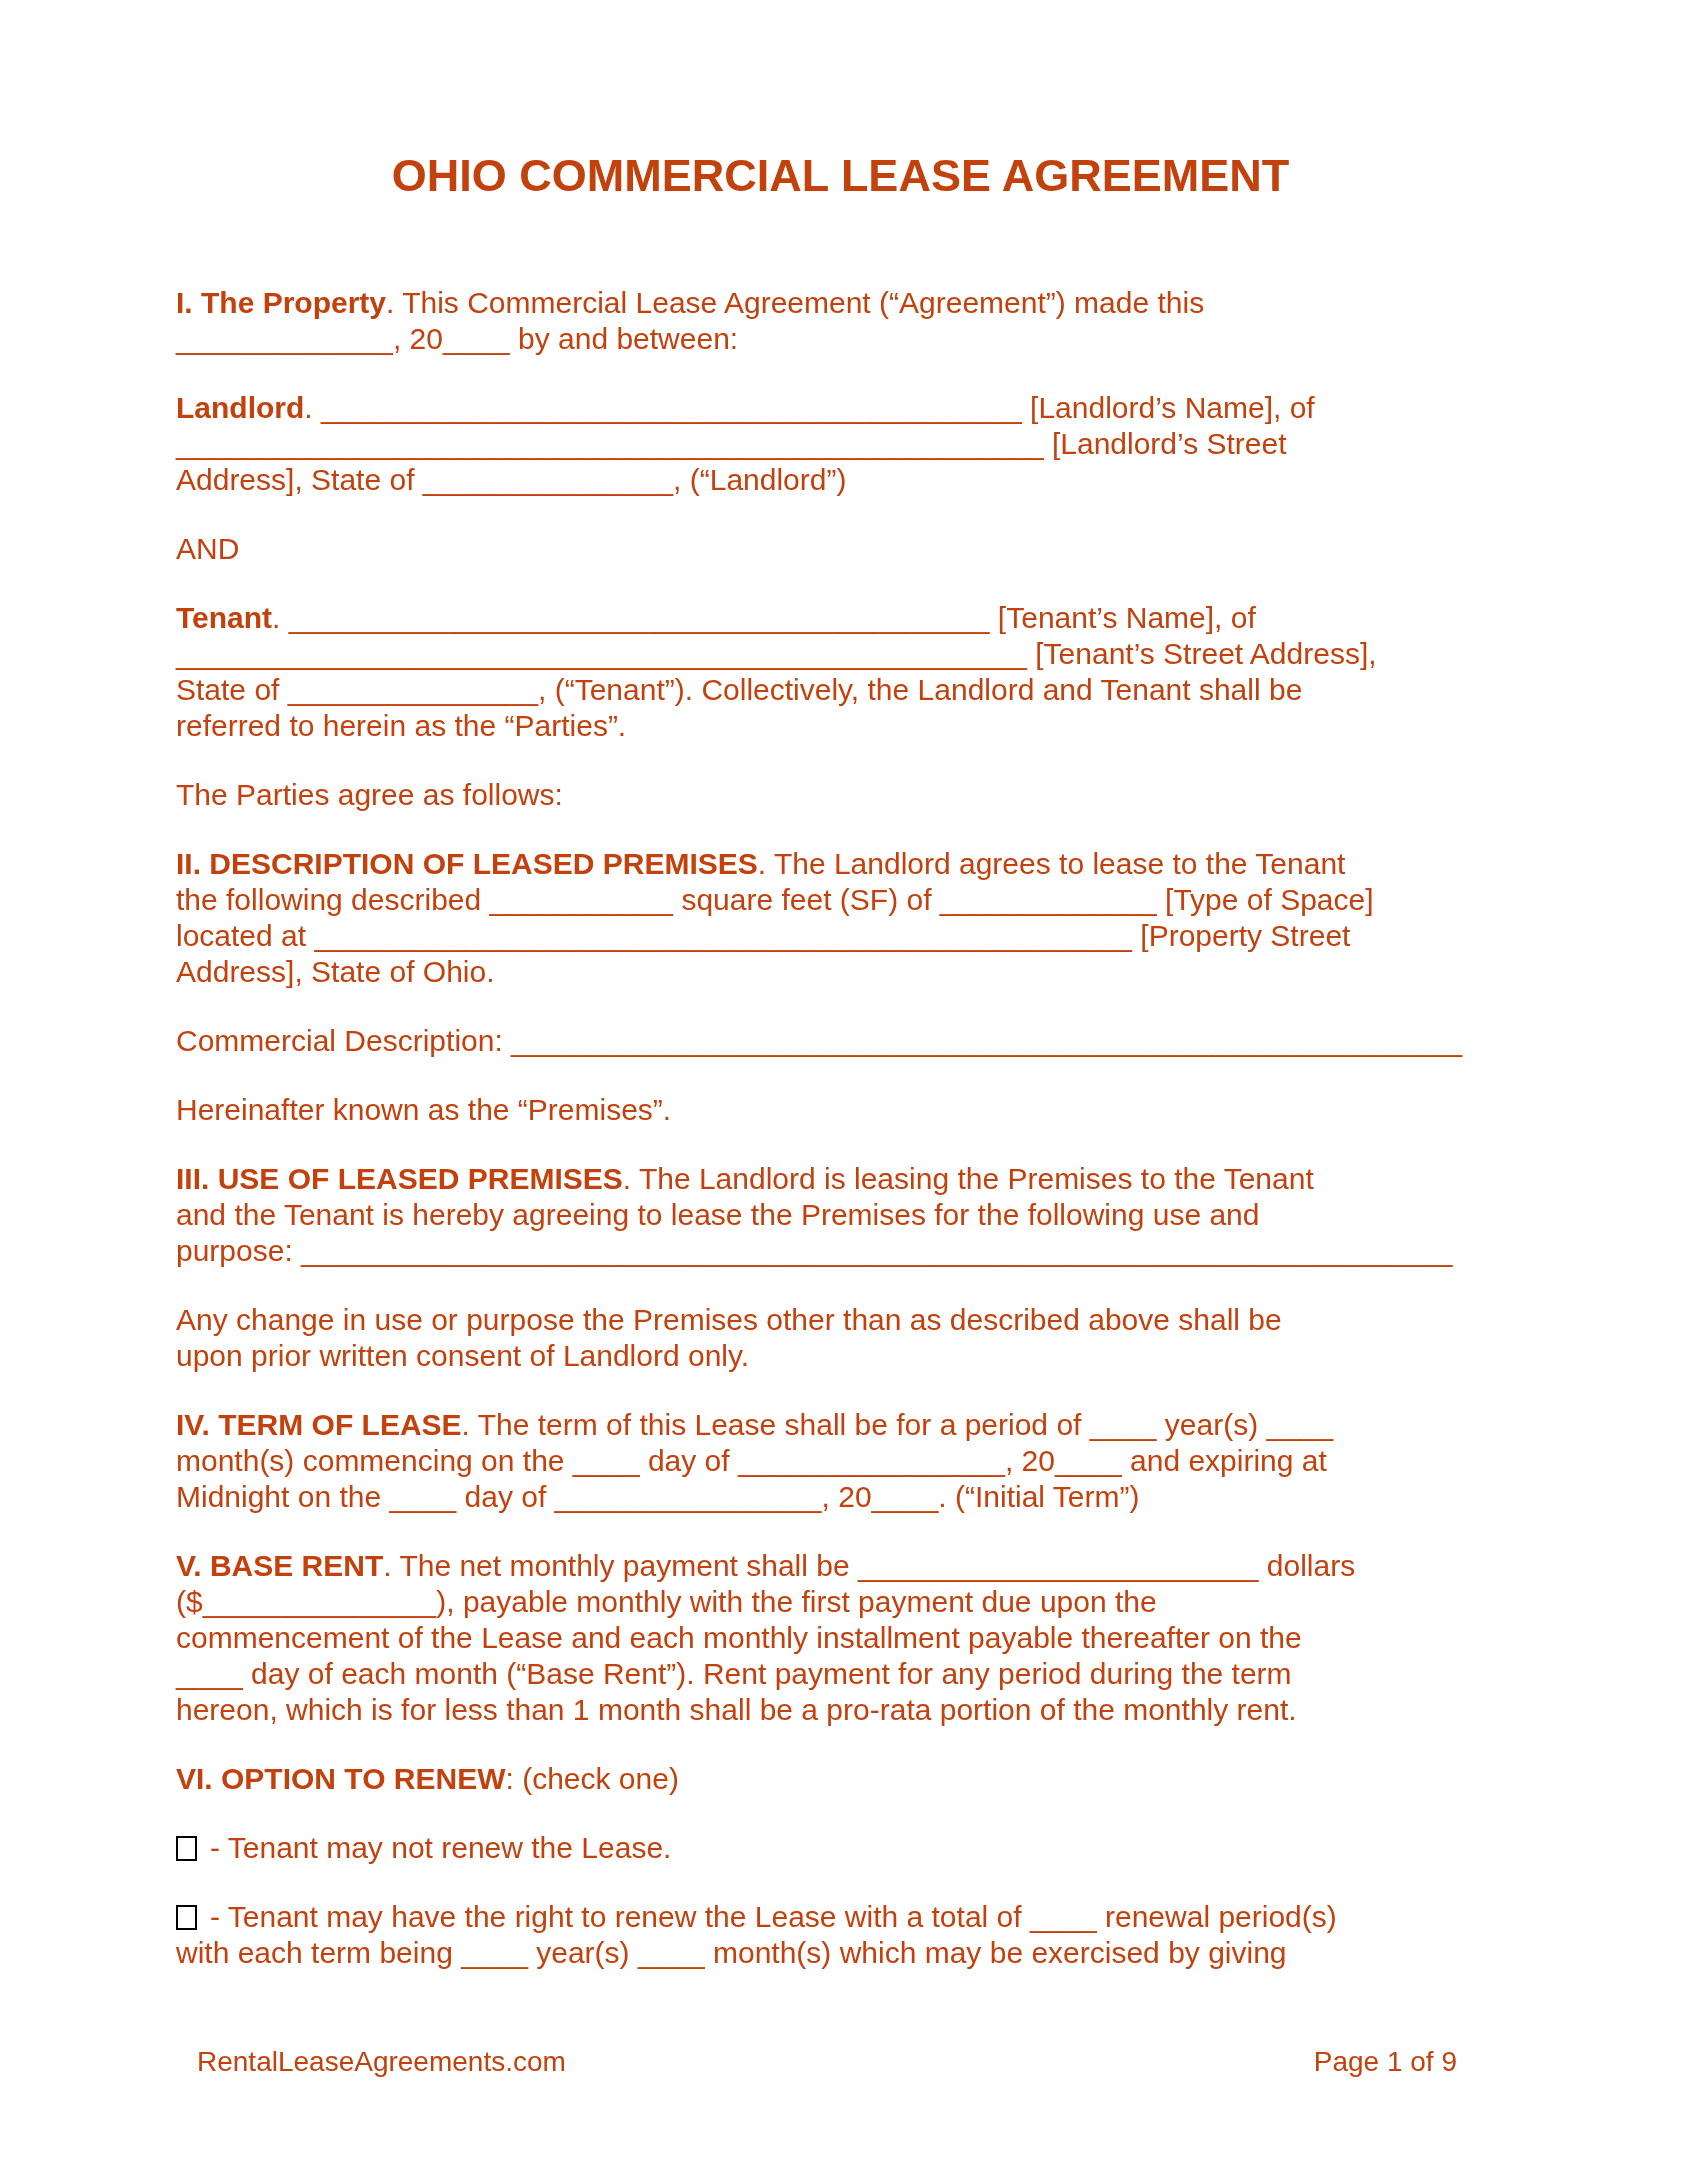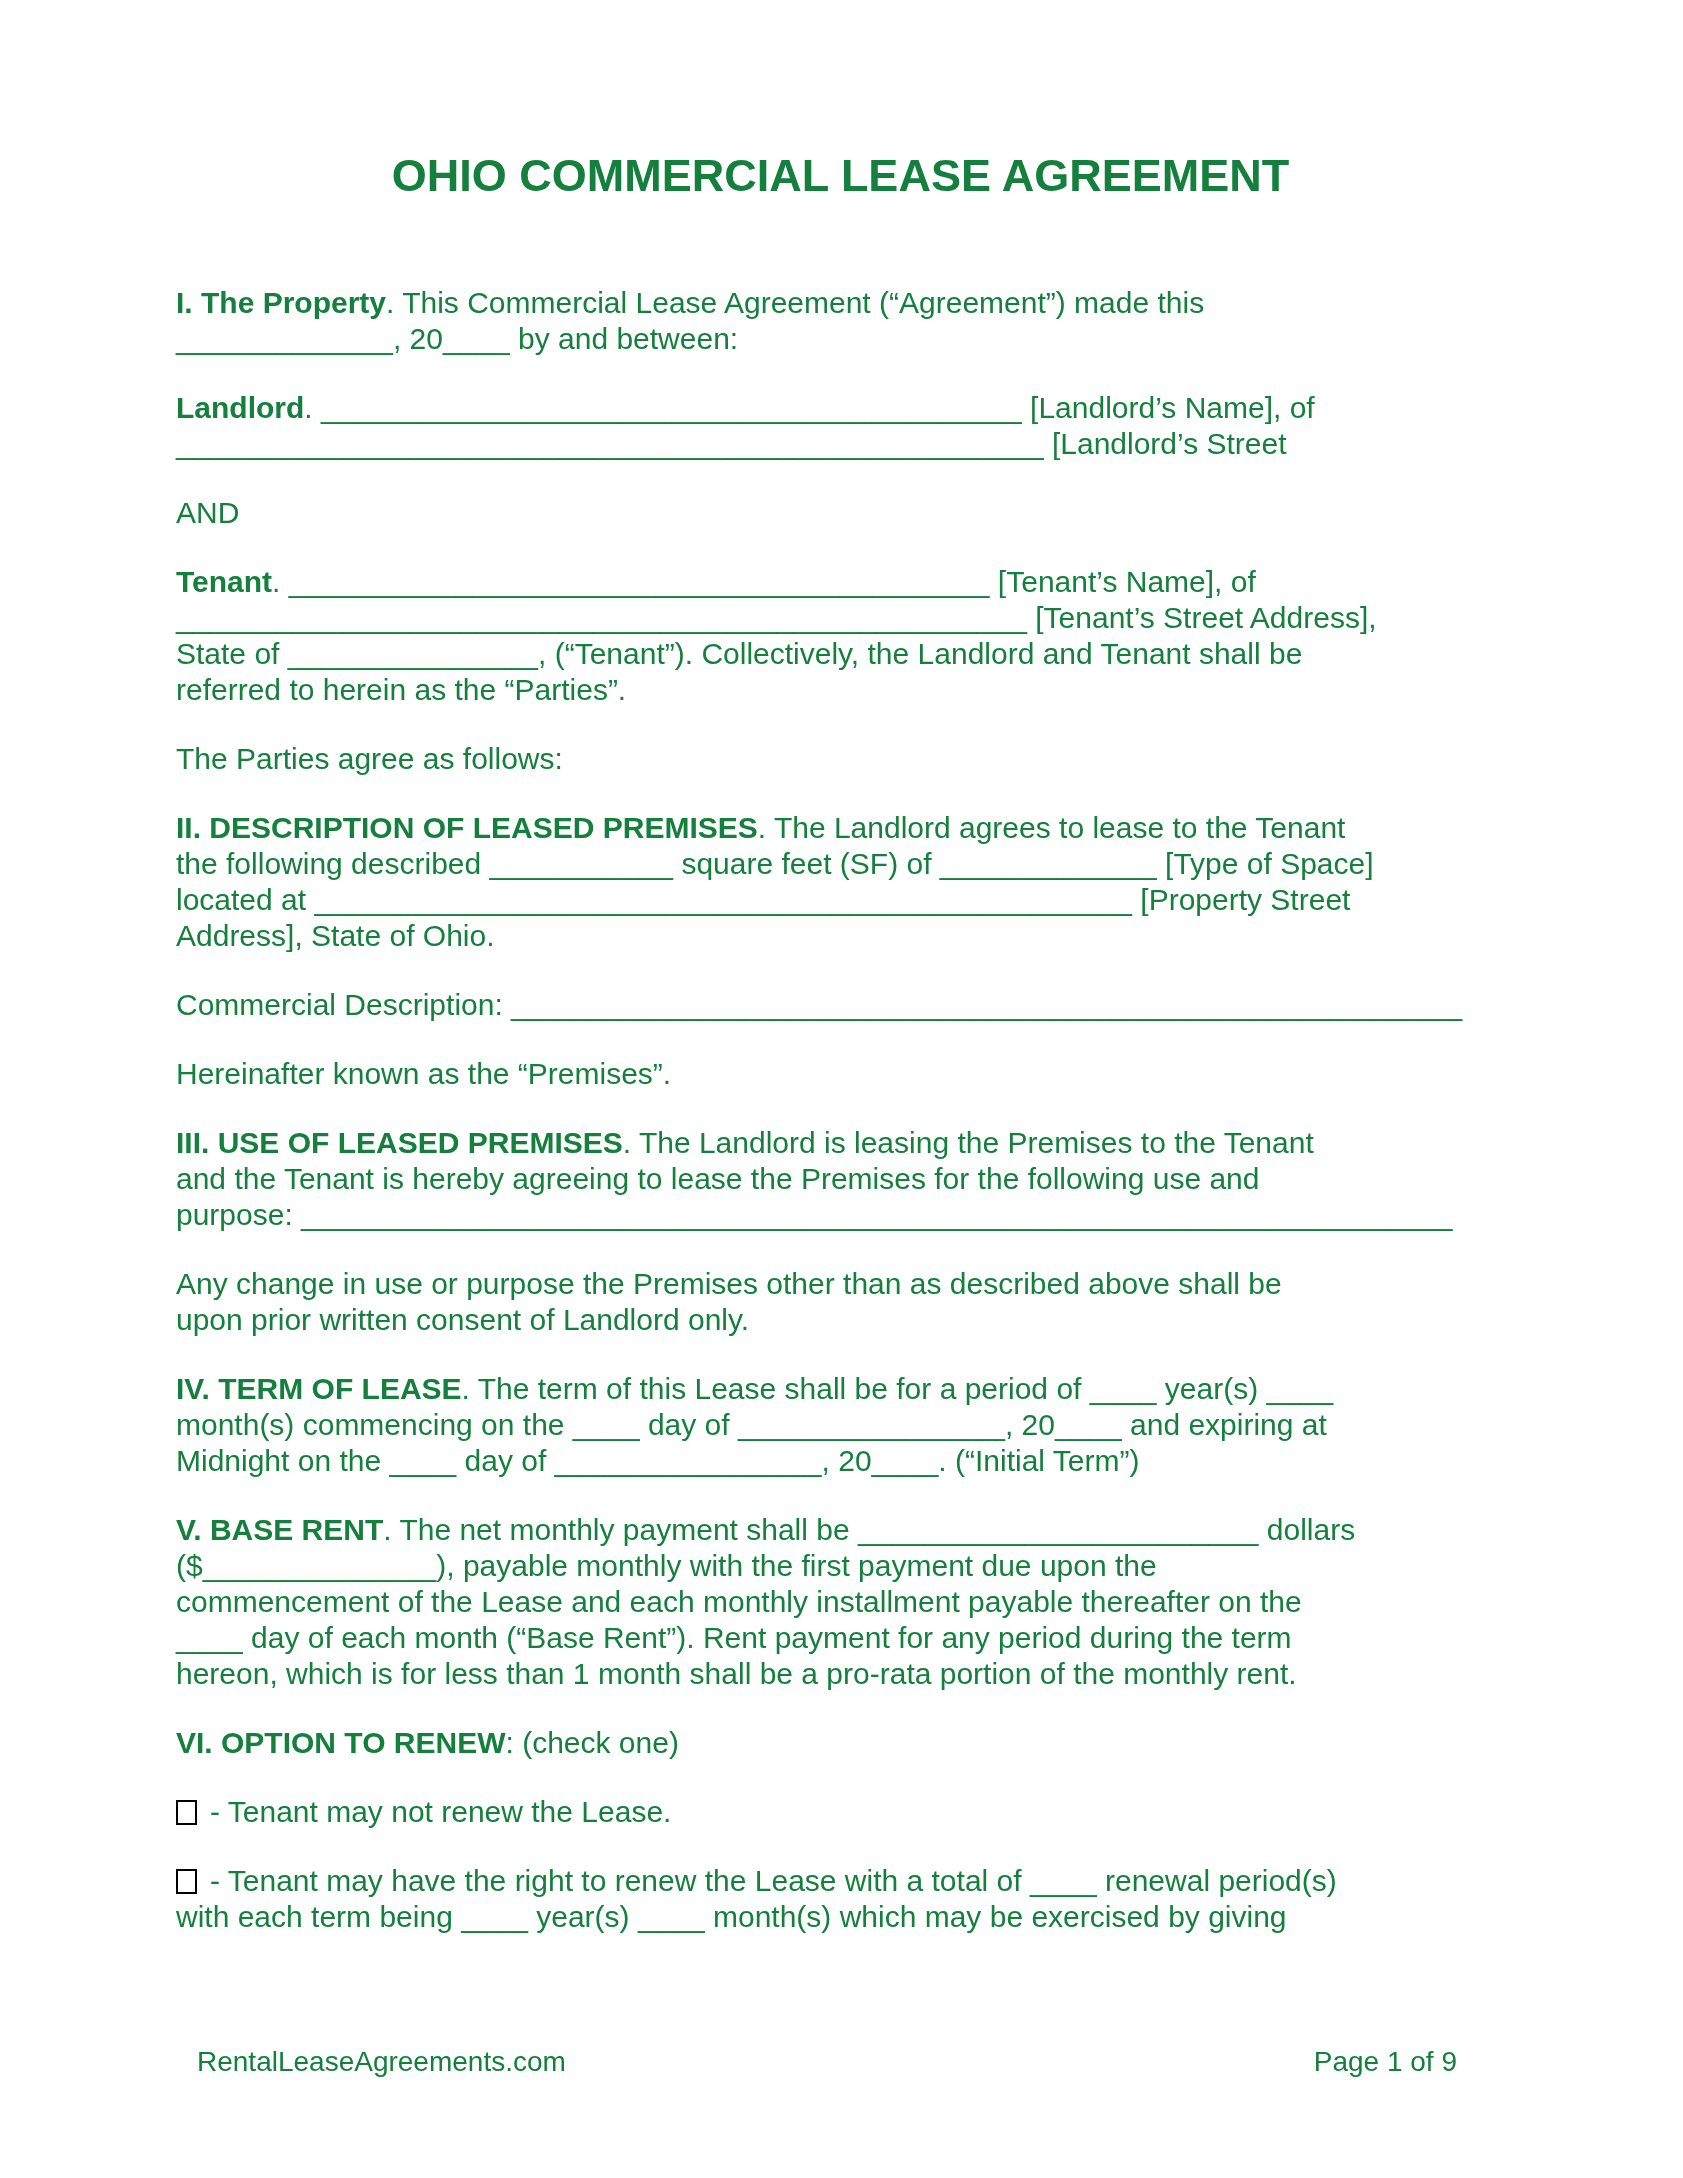--- a/index.html
+++ b/index.html
@@ -2,21 +2,21 @@
 <html><head>
 <meta charset="utf-8">
 <style>
   * { box-sizing: border-box; }
   html, body { margin: 0; padding: 0; background: #ffffff; }
   .page {
     position: relative;
     width: 1683px;
     height: 2178px;
     background: #ffffff;
-    color: #15803d;
+    color: #c2410c;
     font-family: "Liberation Sans", "DejaVu Sans", sans-serif;
     font-size: 30px;
     overflow: hidden;
   }
   .content {
     padding: 149px 178px 0 176px;
   }
   .doc-title {
     text-align: center;
     font-weight: bold;
@@ -61,20 +61,21 @@
     <div class="doc-title">OHIO COMMERCIAL LEASE AGREEMENT</div>
 
     <div class="para">
       <div class="line"><span class="b">I. The Property</span><span>. This Commercial Lease Agreement (“Agreement”) made this</span></div>
       <div class="line">_____________, 20____ by and between:</div>
     </div>
 
     <div class="para">
       <div class="line"><span class="b">Landlord</span><span>. __________________________________________ [Landlord’s Name], of</span></div>
       <div class="line">____________________________________________________ [Landlord’s Street</div>
+      <div class="line">Address], State of _______________, (“Landlord”)</div>
     </div>
 
     <div class="para">
       <div class="line">AND</div>
     </div>
 
     <div class="para">
       <div class="line"><span class="b">Tenant</span><span>. __________________________________________ [Tenant’s Name], of</span></div>
       <div class="line">___________________________________________________ [Tenant’s Street Address],</div>
       <div class="line">State of _______________, (“Tenant”). Collectively, the Landlord and Tenant shall be</div>

